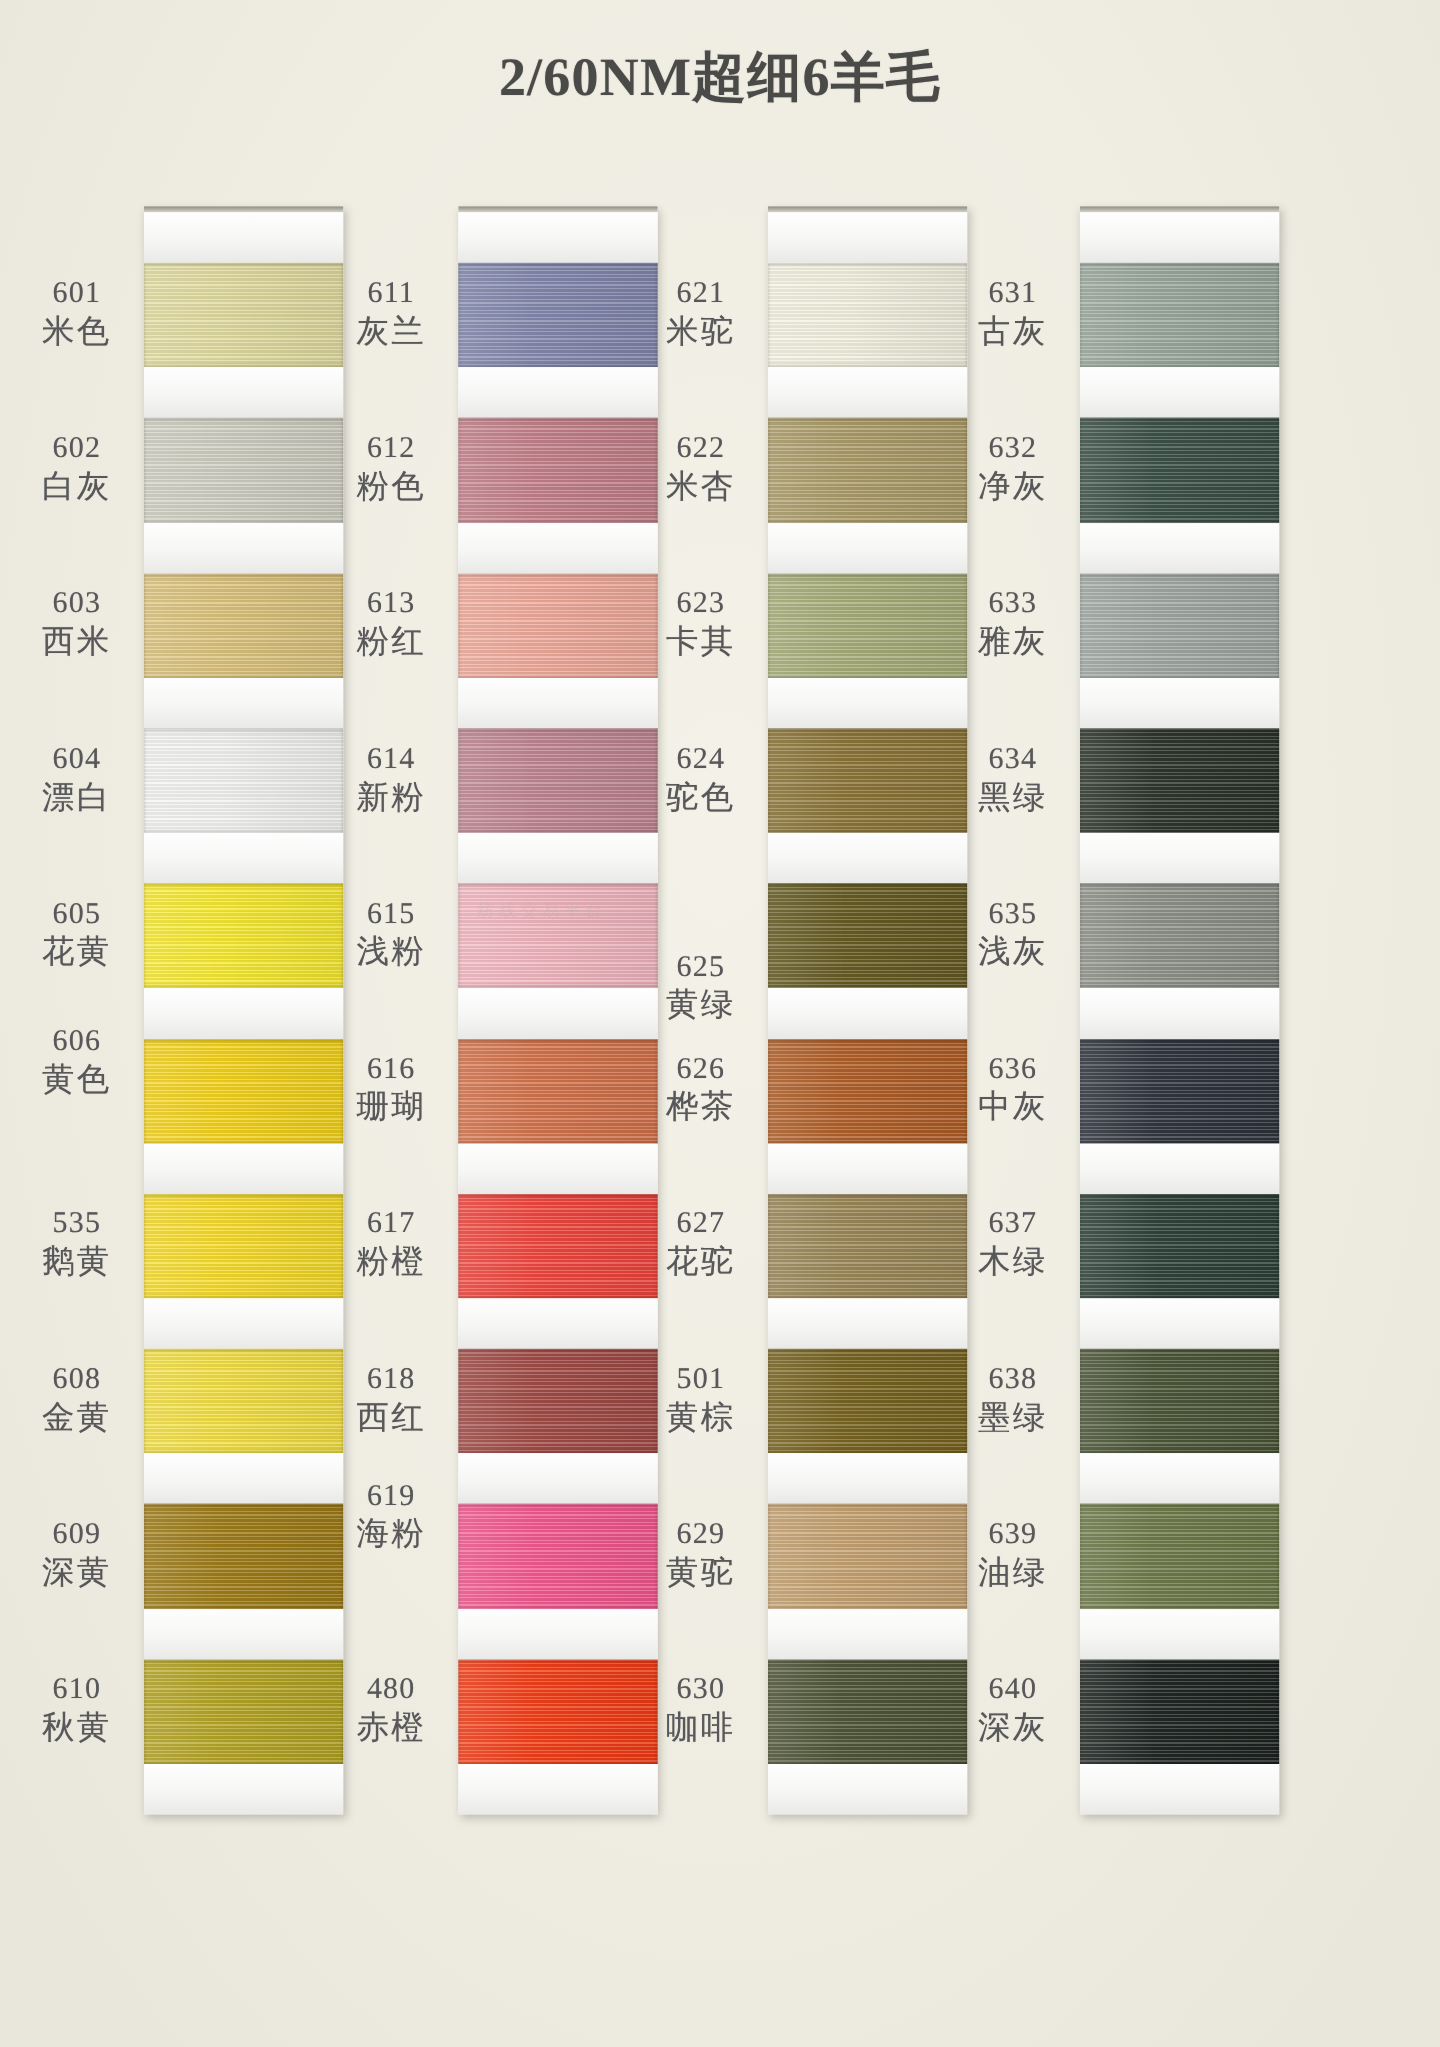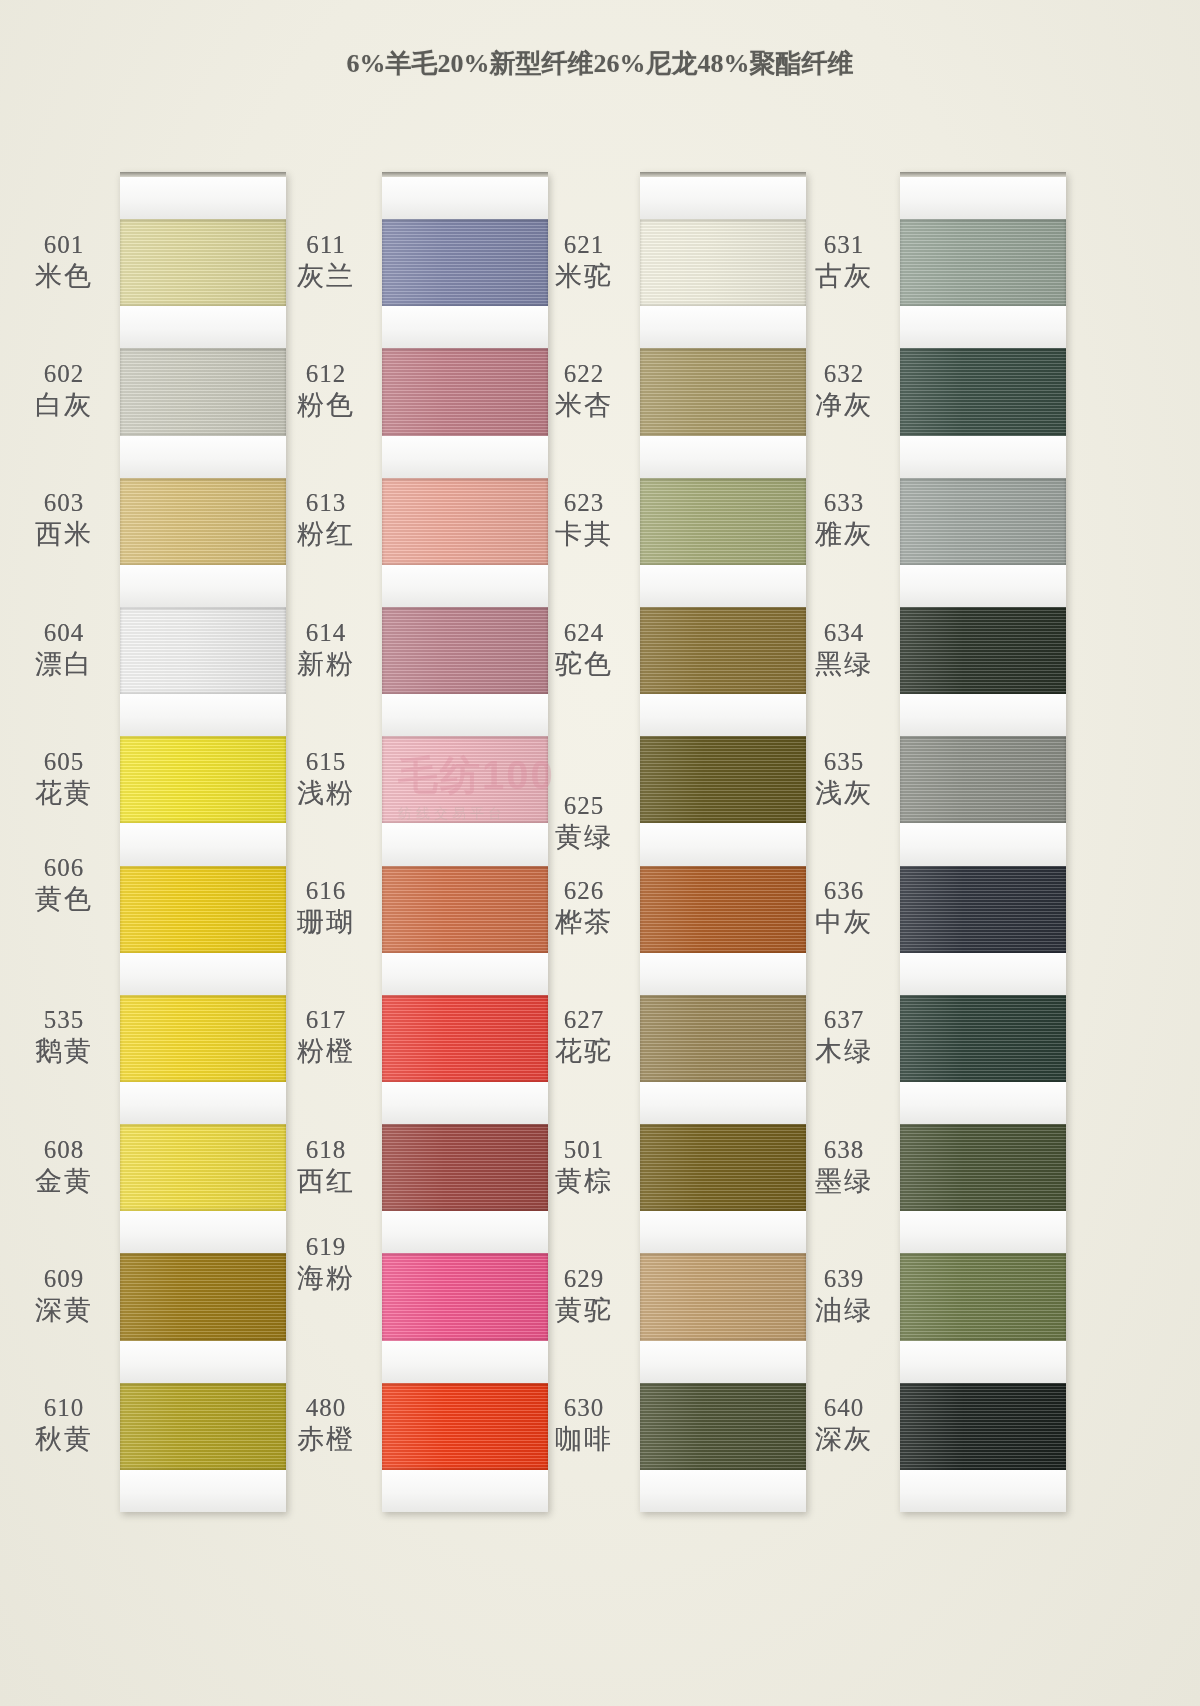--- a/index.html
+++ b/index.html
@@ -178,21 +178,21 @@
   }
 </style>
 </head>
 <body>
 
 <div class="paper-bg"></div>
 
 <div class="sheet">
 
   <div class="header">
-    <div class="subtitle">6%羊毛20%新型纤维26%尼龙48%聚酯纤维</div>
+    <div class="title">2/60NM超细6羊毛</div>
   </div>
 
   <div class="columns">
       <div class="column col-0">
         <div class="labels">
           <div class="label" style="top: 58.65px;">
             <span class="code">601</span>
             <span class="name">米色</span>
           </div>
           <div class="label" style="top: 187.95px;">
@@ -537,17 +537,16 @@
           <div class="gap" style="top: 1168.7px; height: 42px;"></div>
           <div class="swatch" title="640 深灰" style="top: 1210.7px; height: 87.3px; background-color: rgb(29, 36, 32);">
             <div class="swatch-sheen"></div>
           </div>
           <div class="gap" style="top: 1298px; height: 42px;"></div>
         </div>
       </div>
     </div>
 
   <div class="watermark">
-    <div class="wm-text">毛纺100</div>
     <div class="wm-sub">纺线交易平台</div>
   </div>
 
 </div>
 
 </body></html>

